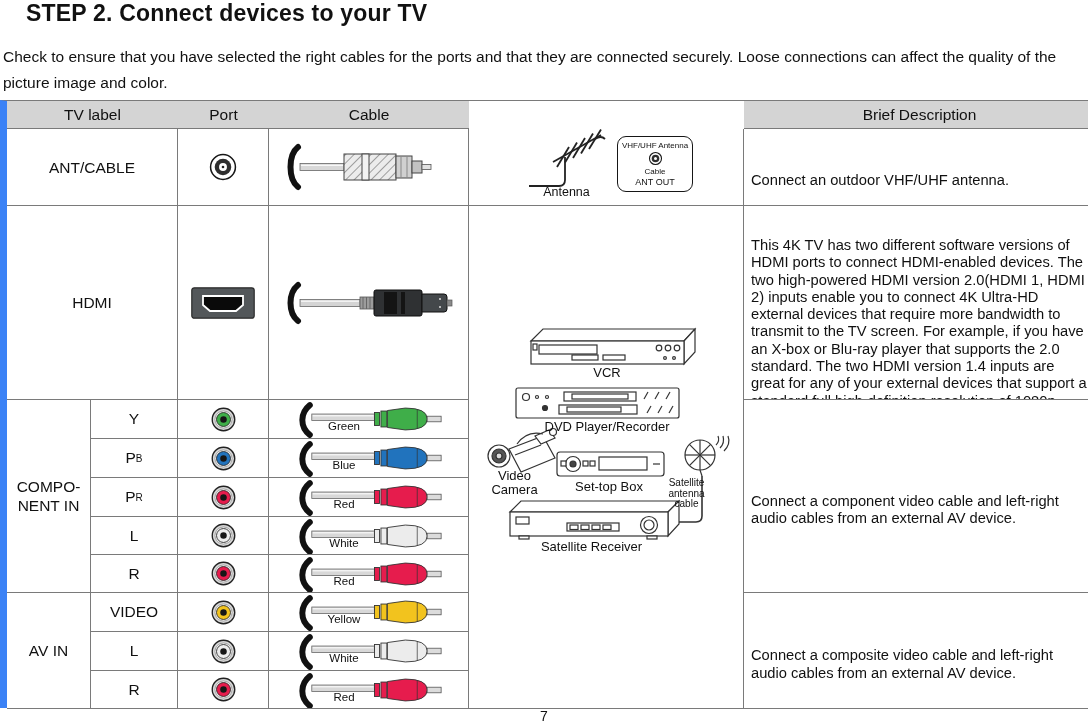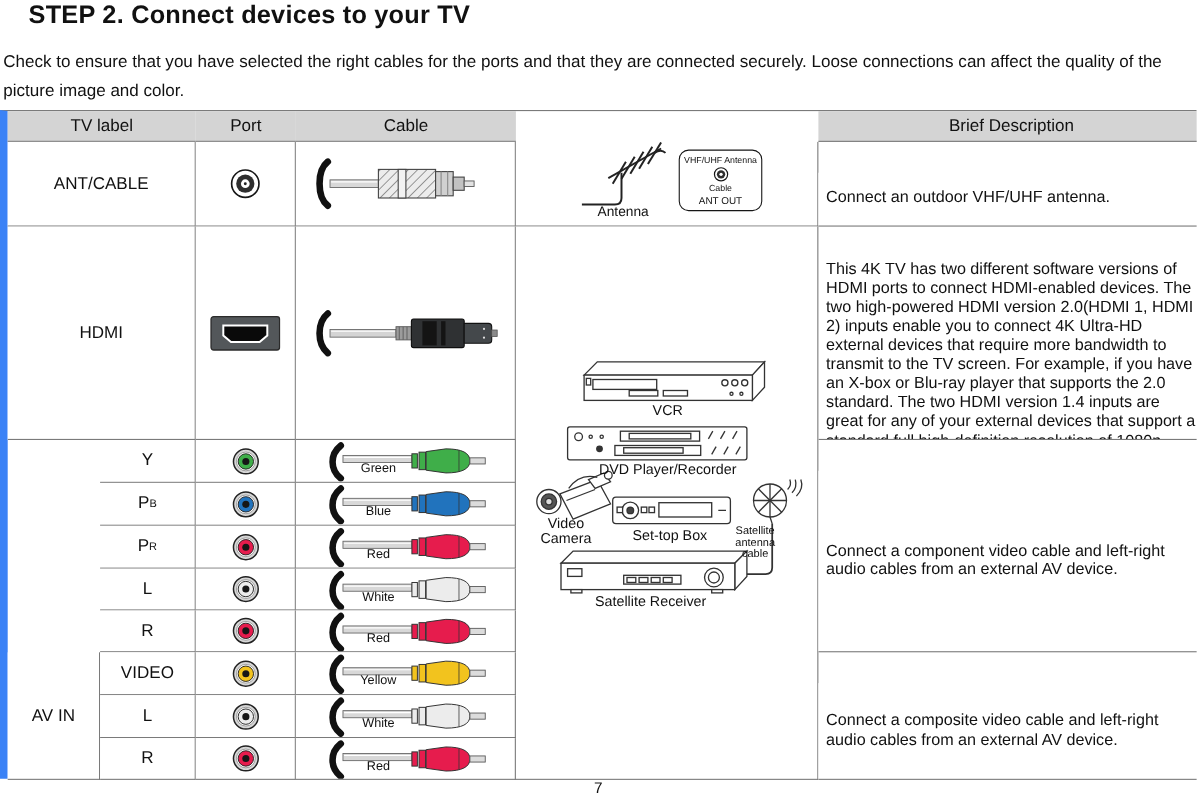--- a/index.html
+++ b/index.html
@@ -248,20 +248,22 @@
       <div class="equip-label" style="left:38px;top:214px;width:200px">DVD Player/Recorder</div>
       <div class="equip-label" style="left:8px;top:263px;width:75px">Video
 Camera</div>
       <div class="equip-label" style="left:85px;top:274px;width:110px">Set-top Box</div>
       <div class="equip-label small" style="left:190px;top:272px;width:55px">Satellite
 antenna
 cable</div>
       <div class="equip-label" style="left:40px;top:334px;width:165px">Satellite Receiver</div>
     </div>
 
+    <div class="cell tvlabel" style="grid-area:4/1/9/2">COMPO-
+NENT IN</div>
 
     <div class="cell sublabel" style="grid-area:4/2/5/3">
       <span>Y</span>
         <sub></sub>
     </div>
     <div class="cell" style="grid-area:4/3/5/4">
       <svg width="29" height="29" viewBox="0 0 34 34" fill="#3fae49">
           <use href="#sym-rca-port"></use>
         </svg>
     </div>

